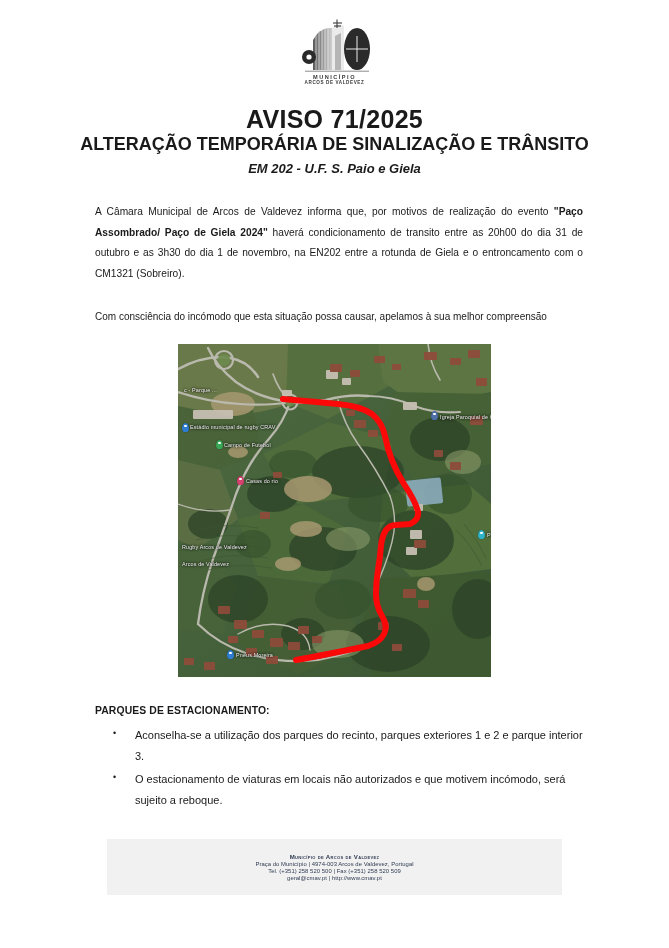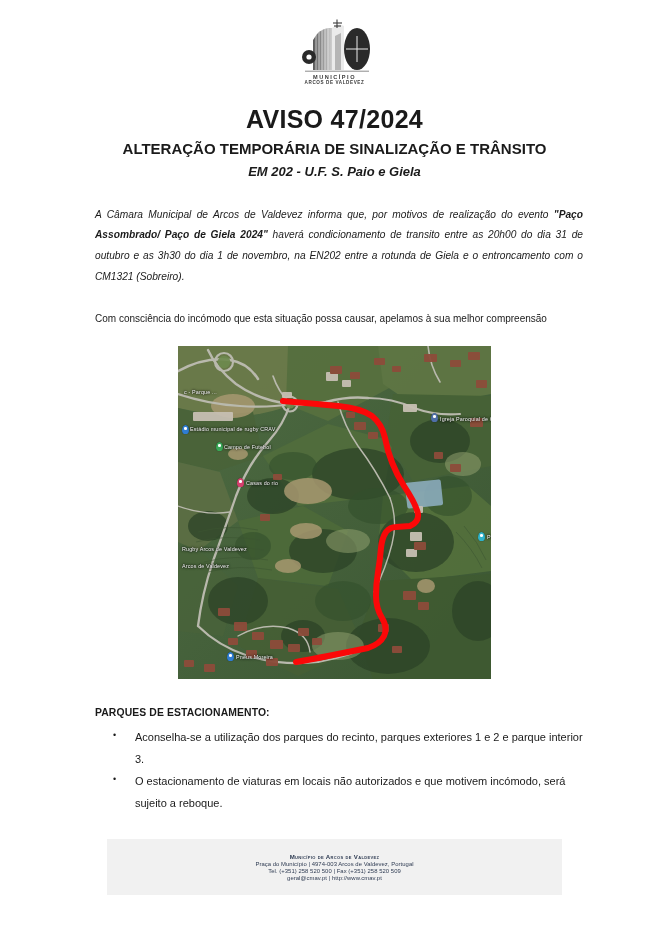--- a/index.html
+++ b/index.html
@@ -38,41 +38,40 @@
     display:block;
   }
 
   
   .titles{ text-align:center; margin-top:16px; }
   .t-aviso{
     font-size:25px; font-weight:bold; letter-spacing:.3px;
     color:#1a1a1a; line-height:1.1;
   }
   .t-sub{
-    font-size:15px; font-weight:bold; letter-spacing:0px;
-    margin-top:6px; color:#1a1a1a; line-height:1.15;
+    font-size:18px; font-weight:bold; letter-spacing:0px;
+    color:#1a1a1a; line-height:1.15;
   }
   .t-em{
     font-size:13px; font-weight:bold; font-style:italic;
     margin-top:7px; color:#1a1a1a;
   }
   .t-date{
     font-size:10.5px; font-weight:bold; font-style:italic;
     margin-top:7px; color:#1a1a1a;
   }
 
   
   .body-wrap{ padding:0 86px 0 95px; }
   .para{
     margin-top:26px;
     font-size:10.2px;
     line-height:2.02;
     text-align:justify;
     color:#1a1a1a;
-    font-style:italic;
   }
   .para b{ font-weight:bold; }
   .para2{
     margin-top:22px;
     font-size:10px;
     line-height:1.9;
     text-align:left;
     color:#1a1a1a;
   }
 
@@ -202,21 +201,21 @@
       <line x1="18" y1="53.2" x2="82" y2="53.2" stroke="#6f6f6f" stroke-width="0.8"></line>
     </svg>
     <div class="logo-text">
       <span class="l1">MUNICÍPIO</span>
       <span class="l2">ARCOS DE VALDEVEZ</span>
     </div>
   </div>
 </div>
 
 <div class="titles">
-  <div class="t-aviso">AVISO 47/2024</div>
+  <div class="t-aviso">AVISO 71/2025</div>
   <div class="t-sub">ALTERAÇÃO TEMPORÁRIA DE SINALIZAÇÃO E TRÂNSITO</div>
   <div class="t-em">EM 202 - U.F. S. Paio e Giela</div>
 </div>
 
 <div class="body-wrap">
   <p class="para"><span>A Câmara Municipal de Arcos de Valdevez informa que, por motivos de realização do evento </span><b>"Paço Assombrado/ Paço de Giela 2024"</b><span> haverá condicionamento de transito entre as 20h00 do dia 31 de outubro e as 3h30 do dia 1 de novembro, na EN202 entre a rotunda de Giela e o entroncamento com o CM1321 (Sobreiro).</span></p>
   <p class="para2">Com consciência do incómodo que esta situação possa causar, apelamos à sua melhor compreensão</p>
 </div>
 
 <div class="map-wrap">

